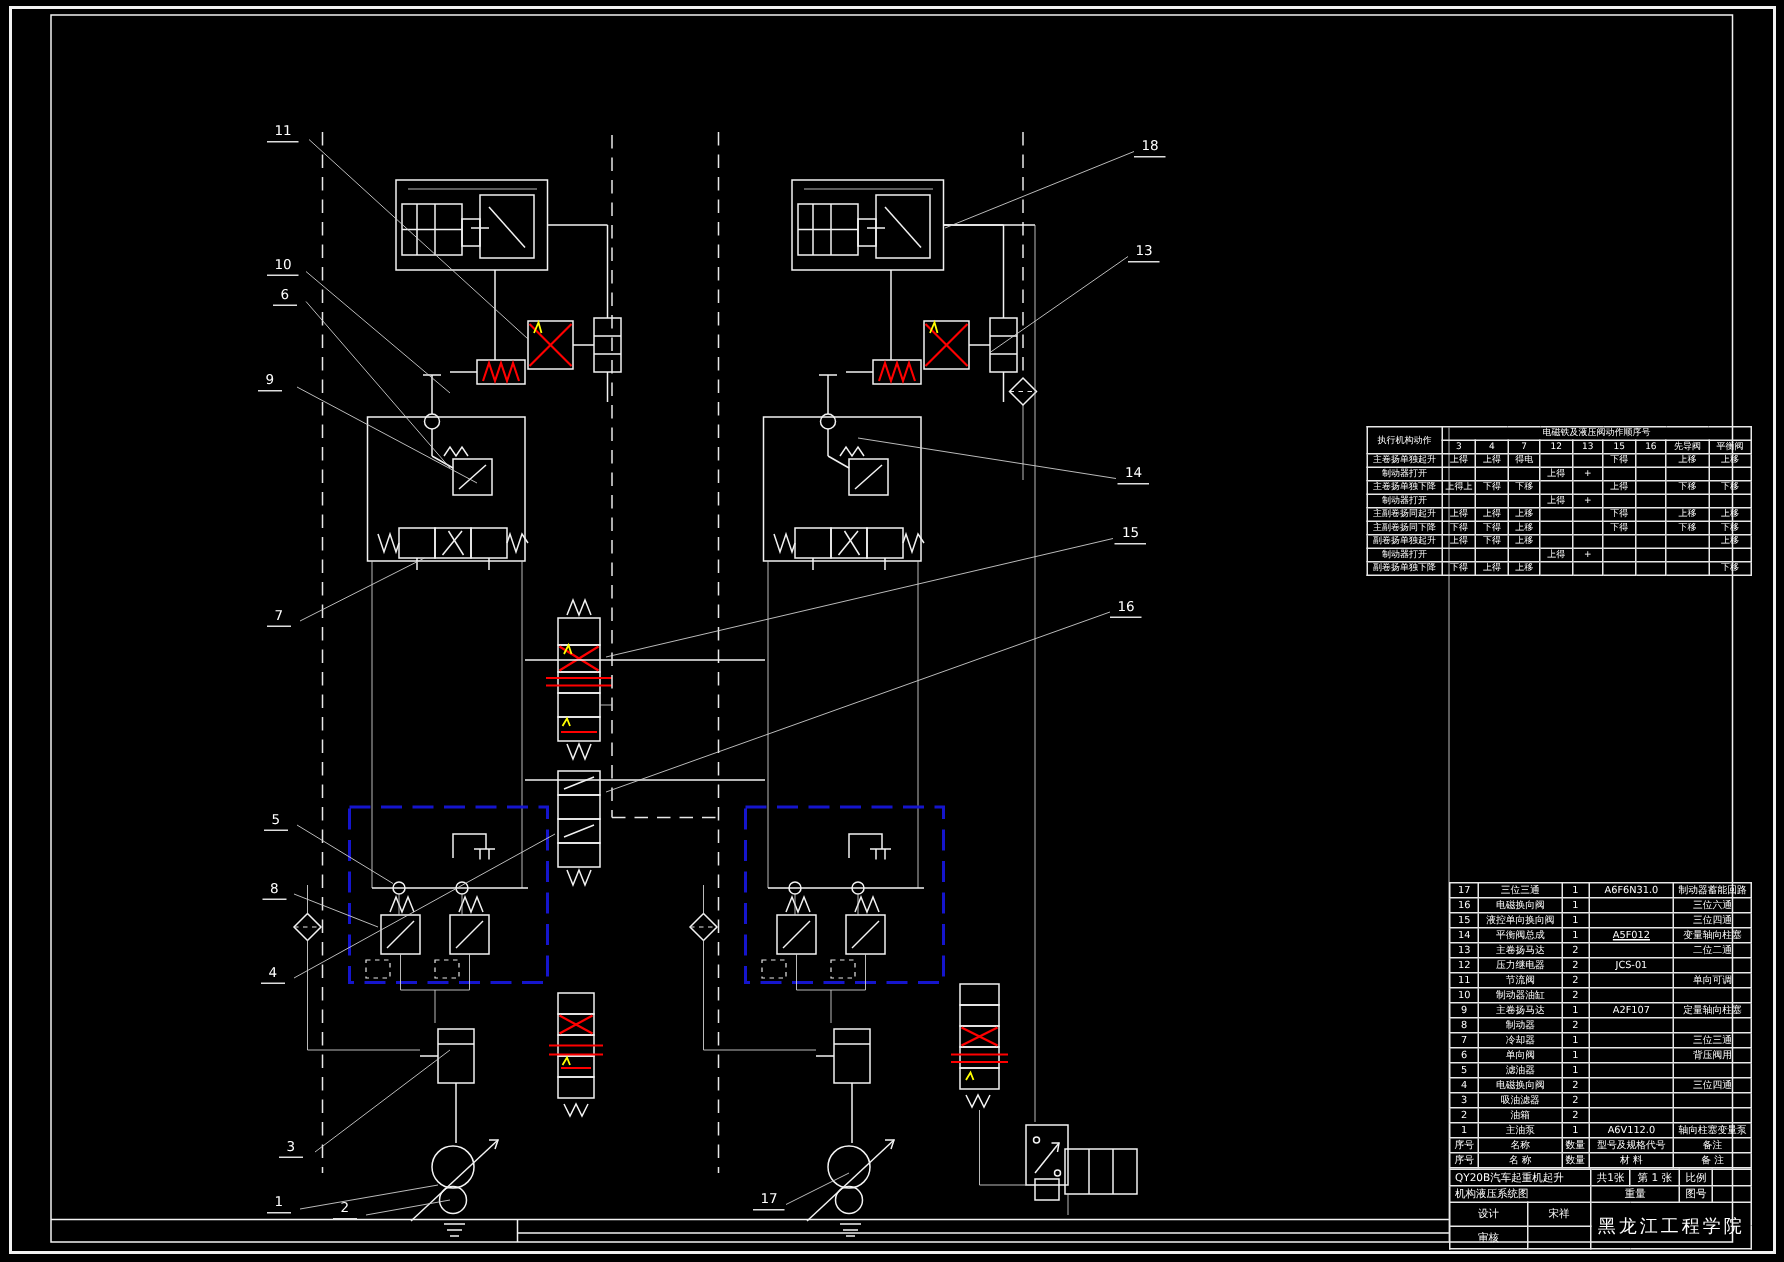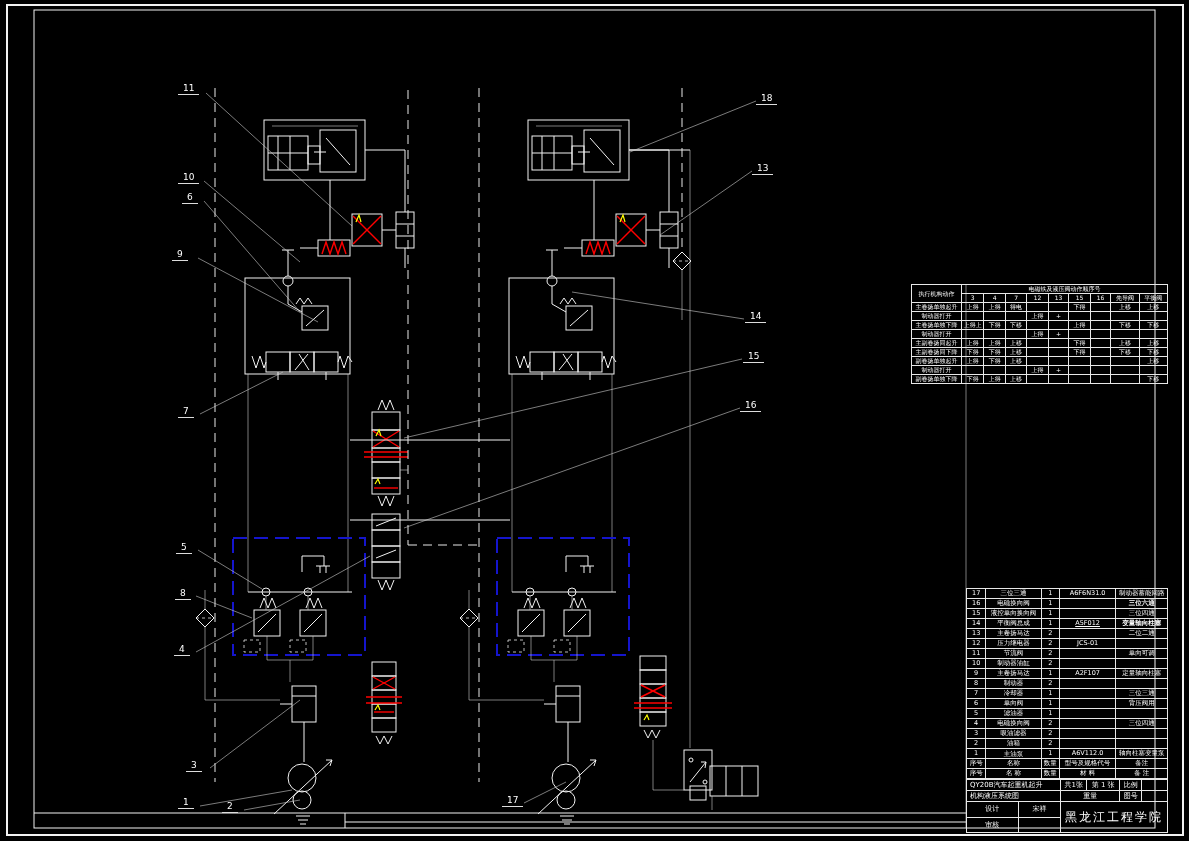--- a/index.html
+++ b/index.html
@@ -433,35 +433,35 @@
             <td style="width: 56px;">三位三通</td>
             <td style="width: 16px;">1</td>
             <td style="width: 58px;">A6F6N31.0</td>
             <td style="width: 50px;">制动器蓄能回路</td>
           </tr>
           <tr>
             <td style="width: 18px;">16</td>
             <td style="width: 56px;">电磁换向阀</td>
             <td style="width: 16px;">1</td>
             <td style="width: 58px;"></td>
-            <td style="width: 50px; font-weight: bold;">三位六通</td>
+            <td style="width: 50px;">三位六通</td>
           </tr>
           <tr>
             <td style="width: 18px;">15</td>
             <td style="width: 56px;">液控单向换向阀</td>
             <td style="width: 16px;">1</td>
             <td style="width: 58px;"></td>
             <td style="width: 50px;">三位四通</td>
           </tr>
           <tr>
             <td style="width: 18px;">14</td>
             <td style="width: 56px;">平衡阀总成</td>
             <td style="width: 16px;">1</td>
             <td style="width: 58px; text-decoration: underline;">A5F012</td>
-            <td style="width: 50px; font-weight: bold;">变量轴向柱塞</td>
+            <td style="width: 50px;">变量轴向柱塞</td>
           </tr>
           <tr>
             <td style="width: 18px;">13</td>
             <td style="width: 56px;">主卷扬马达</td>
             <td style="width: 16px;">2</td>
             <td style="width: 58px;"></td>
             <td style="width: 50px;">二位二通</td>
           </tr>
           <tr>
             <td style="width: 18px;">12</td>

